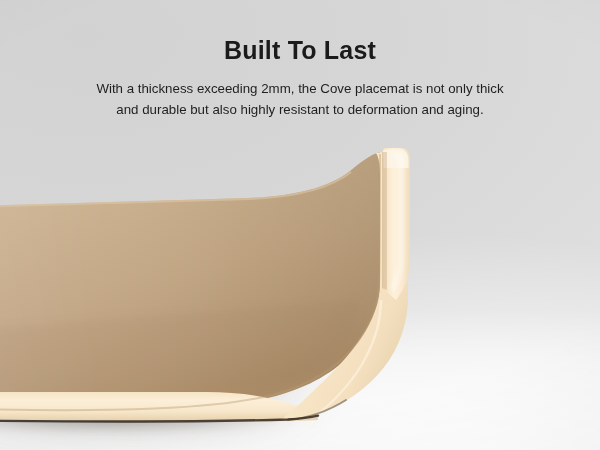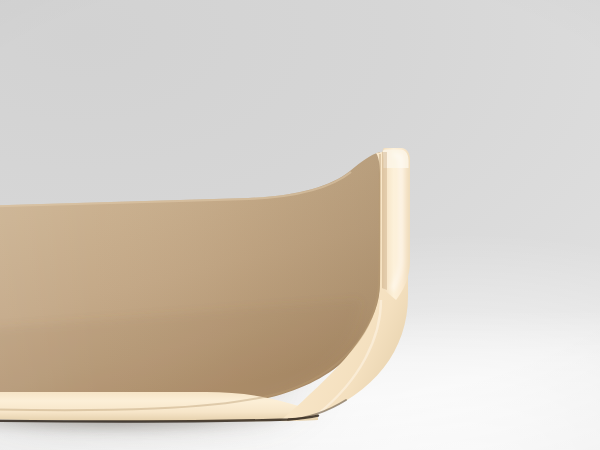--- a/index.html
+++ b/index.html
@@ -99,20 +99,27 @@
 </style>
 </head>
 <body>
 
 <div id="banner">
 
   <div class="bg-base"></div>
   <div class="bg-floor"></div>
   <div class="bg-vignette"></div>
 
+  <div class="text-block">
+    <h1 class="headline">Built To Last</h1>
+    <p class="subcopy">
+      <span>With a thickness exceeding 2mm, the Cove placemat is not only thick</span>
+      <span>and durable but also highly resistant to deformation and aging.</span>
+    </p>
+  </div>
 
   <div class="drop-shadow"></div>
   <div class="contact-shadow"></div>
 
   <div class="product">
     <svg width="600" height="450" viewBox="0 0 600 450" xmlns="http://www.w3.org/2000/svg">
       <title>Side view of a thick tan Cove placemat with a cream rounded rim</title>
       <defs>
 
         <linearGradient id="gTan" x1="0" y1="0" x2="0.38" y2="1">

